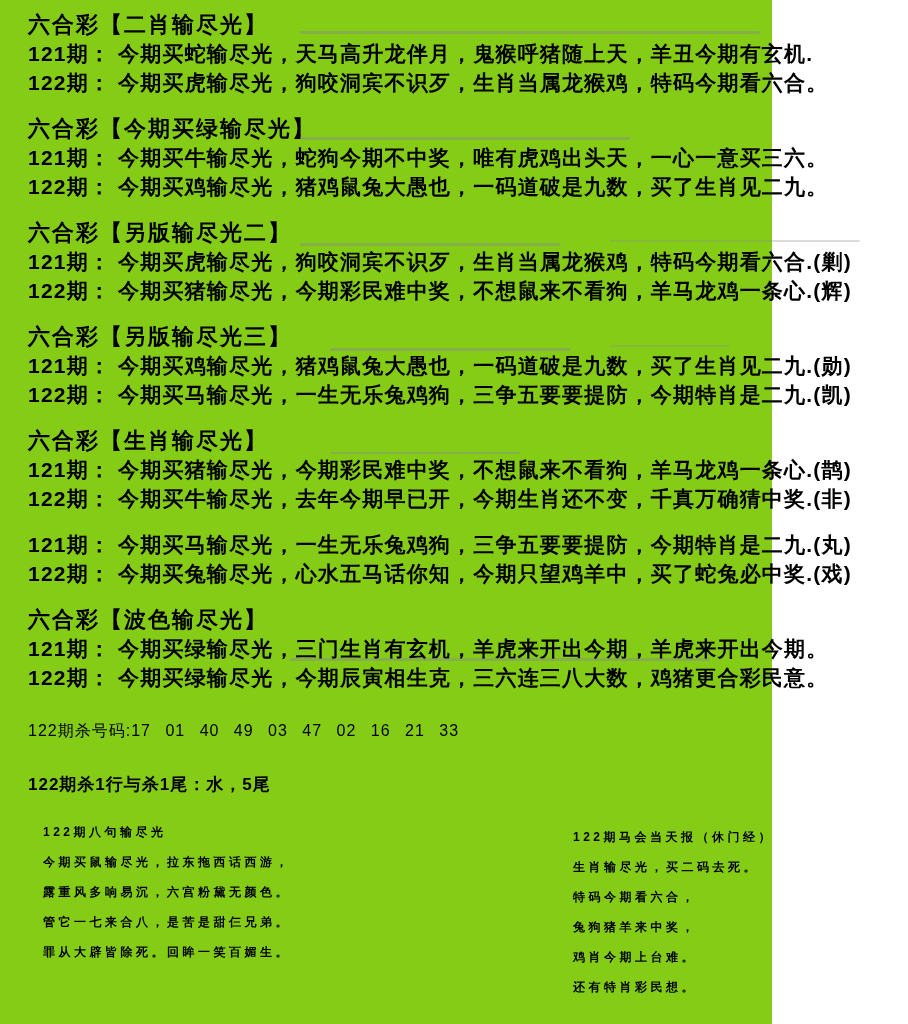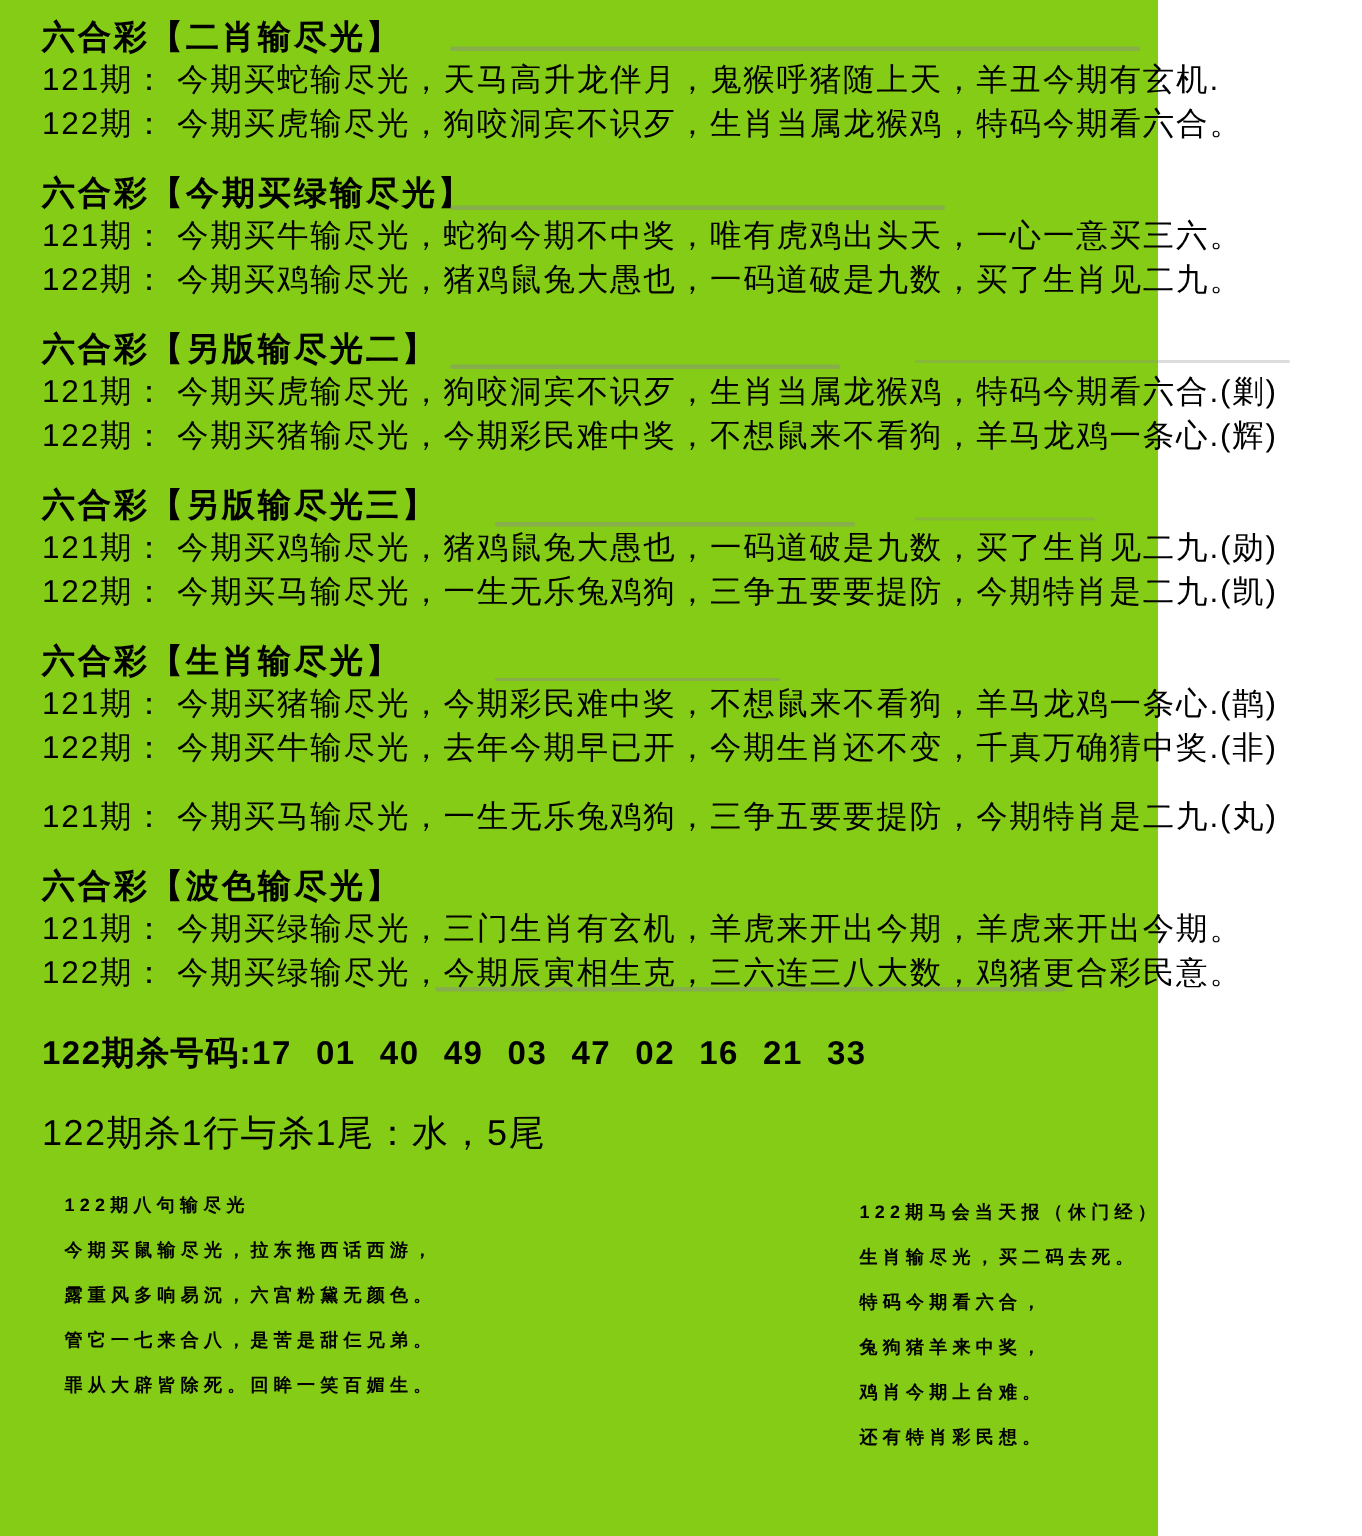--- a/index.html
+++ b/index.html
@@ -4,25 +4,25 @@
 <style>
   html,body{margin:0;padding:0;background:#ffffff;}
   body{width:908px;height:1024px;overflow:hidden;
        font-family:"Liberation Sans","DejaVu Sans",sans-serif;
        color:#000;-webkit-font-smoothing:none;}
   .page{position:relative;width:772px;height:1024px;box-sizing:border-box;
         padding:10px 0 0 28px;background:#84cc16;}
   
   .section{margin-bottom:17px;}
   .sec-title{font-size:22px;line-height:29px;font-weight:bold;letter-spacing:2px;white-space:nowrap;}
-  .sec-line{font-size:21px;line-height:29px;font-weight:normal;letter-spacing:1.2px;white-space:nowrap;}
+  .sec-line{font-size:21px;line-height:29px;font-weight:bold;letter-spacing:1.2px;white-space:nowrap;}
   
-  .kill1{margin-top:24px;font-size:22px;line-height:29px;font-weight:bold;
+  .kill1{margin-top:24px;font-size:16px;line-height:29px;font-weight:normal;
          letter-spacing:1px;word-spacing:9px;white-space:nowrap;}
-  .kill2{margin-top:25px;font-size:24px;line-height:29px;font-weight:normal;
+  .kill2{margin-top:25px;font-size:17px;line-height:29px;font-weight:bold;
          letter-spacing:1px;white-space:nowrap;}
   
   .bottom{position:relative;margin-top:18px;}
   .block-left{margin-left:15px;}
   .block-left .b-line, .block-right .b-line{
       font-size:12px;line-height:30px;font-weight:bold;letter-spacing:3.5px;white-space:nowrap;}
   .block-right{position:absolute;left:545px;top:5px;}
   
   .smudge{position:absolute;background:#8a8a8a;opacity:.45;border-radius:2px;
           pointer-events:none;}
@@ -74,20 +74,21 @@
   </div>
 
   <div class="section">
     <div class="sec-title">六合彩【生肖输尽光】</div>
     <div class="sec-line">121期： 今期买猪输尽光，今期彩民难中奖，不想鼠来不看狗，羊马龙鸡一条心.(鹊)</div>
     <div class="sec-line">122期： 今期买牛输尽光，去年今期早已开，今期生肖还不变，千真万确猜中奖.(非)</div>
   </div>
 
   <div class="section">
     <div class="sec-line">121期： 今期买马输尽光，一生无乐兔鸡狗，三争五要要提防，今期特肖是二九.(丸)</div>
+    <div class="sec-line">122期： 今期买兔输尽光，心水五马话你知，今期只望鸡羊中，买了蛇兔必中奖.(戏)</div>
   </div>
 
   <div class="section">
     <div class="sec-title">六合彩【波色输尽光】</div>
     <div class="sec-line">121期： 今期买绿输尽光，三门生肖有玄机，羊虎来开出今期，羊虎来开出今期。</div>
     <div class="sec-line">122期： 今期买绿输尽光，今期辰寅相生克，三六连三八大数，鸡猪更合彩民意。</div>
   </div>
 
   <div class="kill1">122期杀号码:17 01 40 49 03 47 02 16 21 33</div>
   <div class="kill2">122期杀1行与杀1尾：水，5尾</div>

